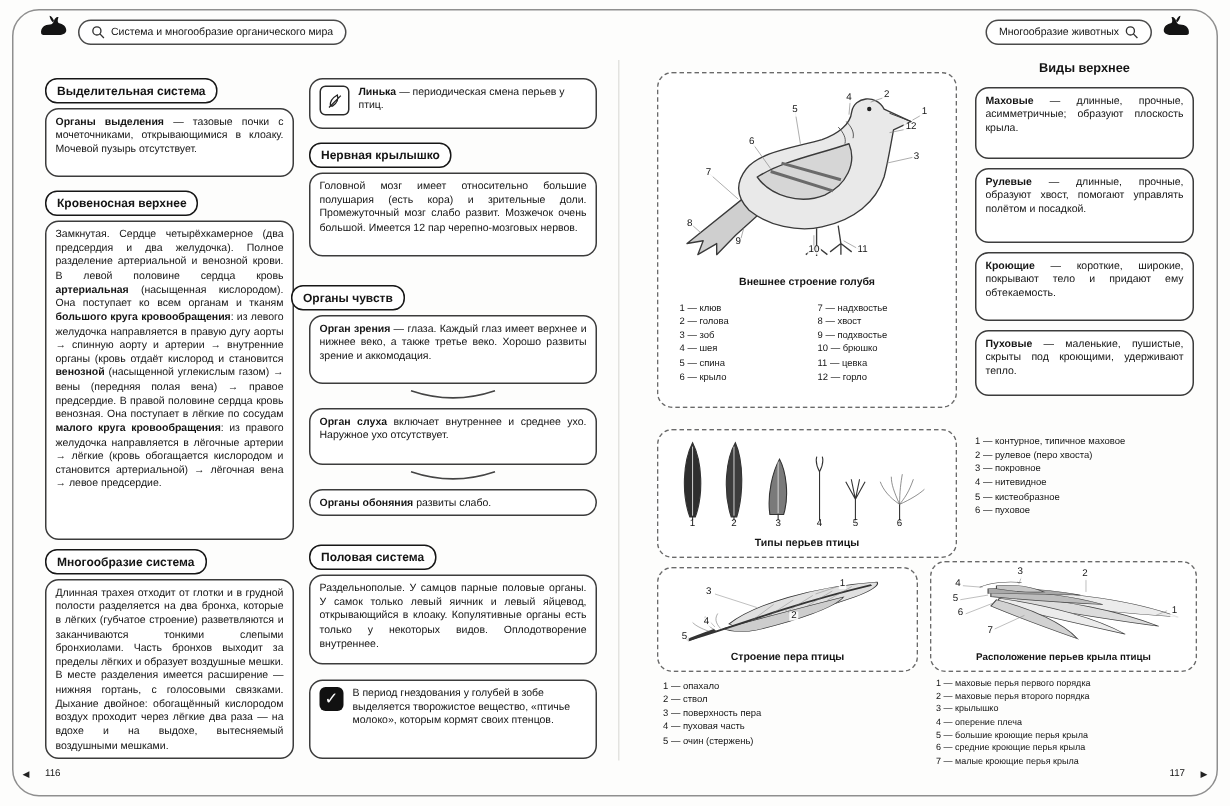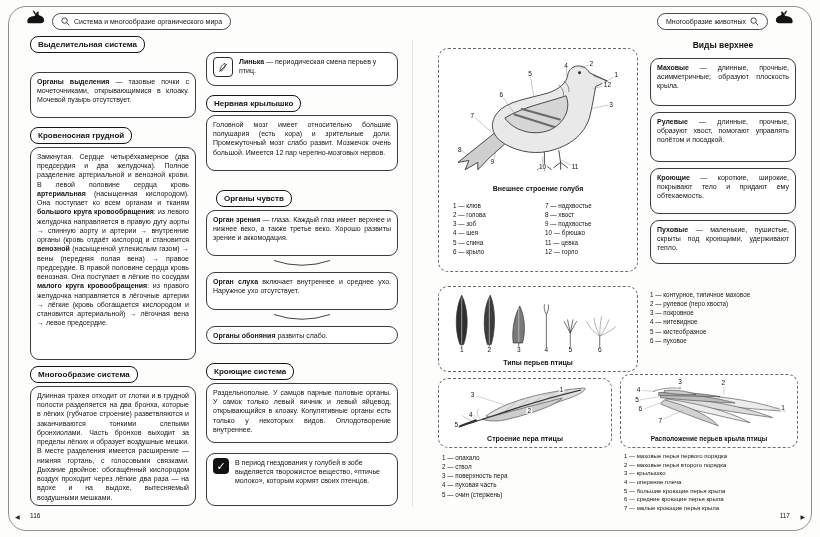--- a/index.html
+++ b/index.html
@@ -56,53 +56,53 @@
   <span>Многообразие животных</span>
   <svg width="9" height="9" viewBox="0 0 10 10">
     <circle cx="4" cy="4" r="3" fill="none" stroke="#333" stroke-width="1"></circle>
     <line x1="6.2" y1="6.2" x2="9.2" y2="9.2" stroke="#333" stroke-width="1"></line>
   </svg>
 </div>
 <svg class="hare hare-r" style="right:24px;" viewBox="0 0 26 18">
   <path d="M4 15 C3 10 7 7.5 11 7.5 C12.6 7.5 13.6 6.4 14.2 4.6 C14.7 3 16.2 1.2 17.8 1.8 C17.2 3.4 16.8 5.2 17.8 6.4 C21.4 7 24 9.4 24 12.2 C24 14.8 21.4 16 18 16 L7 16 C5.4 16 4.2 15.8 4 15 Z M14.2 4.6 C13.4 2.6 12.2 0.8 10.6 0.6 C11 2.8 12 4.8 13.2 5.8 Z" fill="#141414"></path>
 </svg>
 
-<div class="sec-h" style="left:30px;top:36px;">Выделительная система</div>
+<div class="sec-h" style="left:30px;top:52px;">Выделительная система</div>
 <div class="tbox" style="left:30px;top:72px;width:166px;height:46px;"><b>Органы выделения</b><span> — тазовые почки с мочеточниками, открывающимися в клоаку. Мочевой пузырь отсутствует.</span></div>
 
-<div class="sec-h" style="left:30px;top:127px;">Кровеносная грудной</div>
+<div class="sec-h" style="left:30px;top:127px;">Кровеносная верхнее</div>
 <div class="tbox" style="left:30px;top:147px;width:166px;height:213px;"><span>Замкнутая. Сердце четырёхкамерное (два предсердия и два желудочка). Полное разделение артериальной и венозной крови. В левой половине сердца кровь </span><b>артериальная</b><span> (насыщенная кислородом). Она поступает ко всем органам и тканям </span><b>большого круга кровообращения</b><span>: из левого желудочка направляется в правую дугу аорты → спинную аорту и артерии → внутренние органы (кровь отдаёт кислород и становится </span><b>венозной</b><span> (насыщенной углекислым газом) → вены (передняя полая вена) → правое предсердие. В правой половине сердца кровь венозная. Она поступает в лёгкие по сосудам </span><b>малого круга кровообращения</b><span>: из правого желудочка направляется в лёгочные артерии → лёгкие (кровь обогащается кислородом и становится артериальной) → лёгочная вена → левое предсердие.</span></div>
 
 <div class="sec-h" style="left:30px;top:366px;">Многообразие система</div>
 <div class="tbox" style="left:30px;top:386px;width:166px;height:120px;"><span>Длинная трахея отходит от глотки и в грудной полости разделяется на два бронха, которые в лёгких (губчатое строение) разветвляются и заканчиваются тонкими слепыми бронхиолами. Часть бронхов выходит за пределы лёгких и образует воздушные мешки. В месте разделения имеется расширение — нижняя гортань, с голосовыми связками. Дыхание двойное: обогащённый кислородом воздух проходит через лёгкие два раза — на вдохе и на выдохе, вытесняемый воздушными мешками.</span></div>
 
 <div class="tbox rowbox" style="left:206px;top:52px;width:192px;height:34px;">
   <span class="ico-box">
     <svg width="13" height="13" viewBox="0 0 14 14">
         <path d="M2.5 11.5 L11 3 M3.5 10.5 C3 7.5 5 4.5 8.5 2.5 C9.5 5.5 8 8.5 5 10.5 Z" fill="none" stroke="#222" stroke-width="0.9"></path>
       </svg>
   </span>
   <span><b>Линька</b><span> — периодическая смена перьев у птиц.</span></span>
 </div>
 
 <div class="sec-h" style="left:206px;top:95px;">Нервная крылышко</div>
 <div class="tbox" style="left:206px;top:115px;width:192px;height:56px;"><span>Головной мозг имеет относительно большие полушария (есть кора) и зрительные доли. Промежуточный мозг слабо развит. Мозжечок очень большой. Имеется 12 пар черепно-мозговых нервов.</span></div>
 
-<div class="sec-h" style="left:216px;top:190px;">Органы чувств</div>
+<div class="sec-h" style="left:194px;top:190px;">Органы чувств</div>
 <div class="tbox" style="left:206px;top:210px;width:192px;height:46px;"><b>Орган зрения</b><span> — глаза. Каждый глаз имеет верхнее и нижнее веко, а также третье веко. Хорошо развиты зрение и аккомодация.</span></div>
 <svg class="brace" style="left:272px;top:259px;" viewBox="0 0 60 9">
   <path d="M2 1.5 Q30 11 58 1.5" fill="none" stroke="#444" stroke-width="1"></path>
 </svg>
 <div class="tbox" style="left:206px;top:272px;width:192px;height:38px;"><b>Орган слуха</b><span> включает внутреннее и среднее ухо. Наружное ухо отсутствует.</span></div>
 <svg class="brace" style="left:272px;top:313px;" viewBox="0 0 60 9">
   <path d="M2 1.5 Q30 11 58 1.5" fill="none" stroke="#444" stroke-width="1"></path>
 </svg>
 <div class="tbox" style="left:206px;top:326px;width:192px;height:18px;"><b>Органы обоняния</b><span> развиты слабо.</span></div>
 
-<div class="sec-h" style="left:206px;top:363px;">Кроющие система</div>
+<div class="sec-h" style="left:206px;top:363px;">Половая система</div>
 <div class="tbox" style="left:206px;top:383px;width:192px;height:60px;"><span>Раздельнополые. У самцов парные половые органы. У самок только левый яичник и левый яйцевод, открывающийся в клоаку. Копулятивные органы есть только у некоторых видов. Оплодотворение внутреннее.</span></div>
 
 <div class="tbox rowbox" style="left:206px;top:453px;width:192px;height:53px;">
   <span class="check-ico">✓</span>
   <span>В период гнездования у голубей в зобе выделяется творожистое вещество, «птичье молоко», которым кормят своих птенцов.</span>
 </div>
 
 <div class="dash" style="left:438px;top:48px;width:200px;height:224px;">
   <div class="fig" style="left:10px;top:8px;width:180px;height:122px;">
     <svg viewBox="0 0 200 132" preserveAspectRatio="none">

